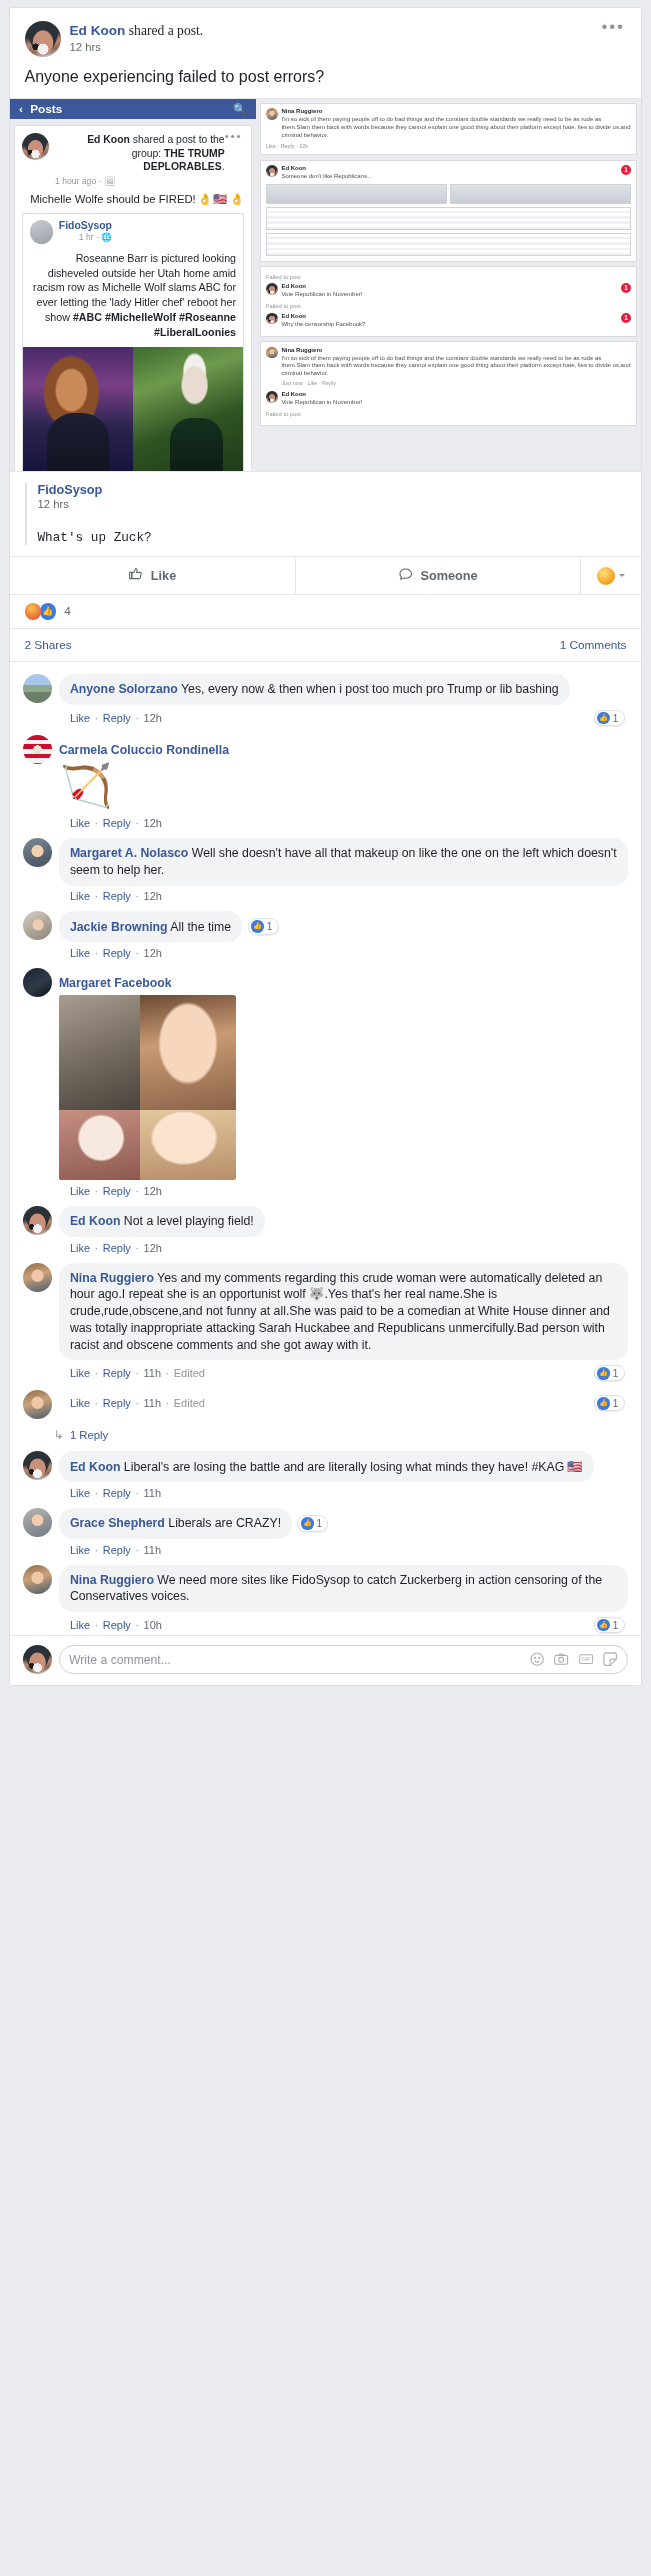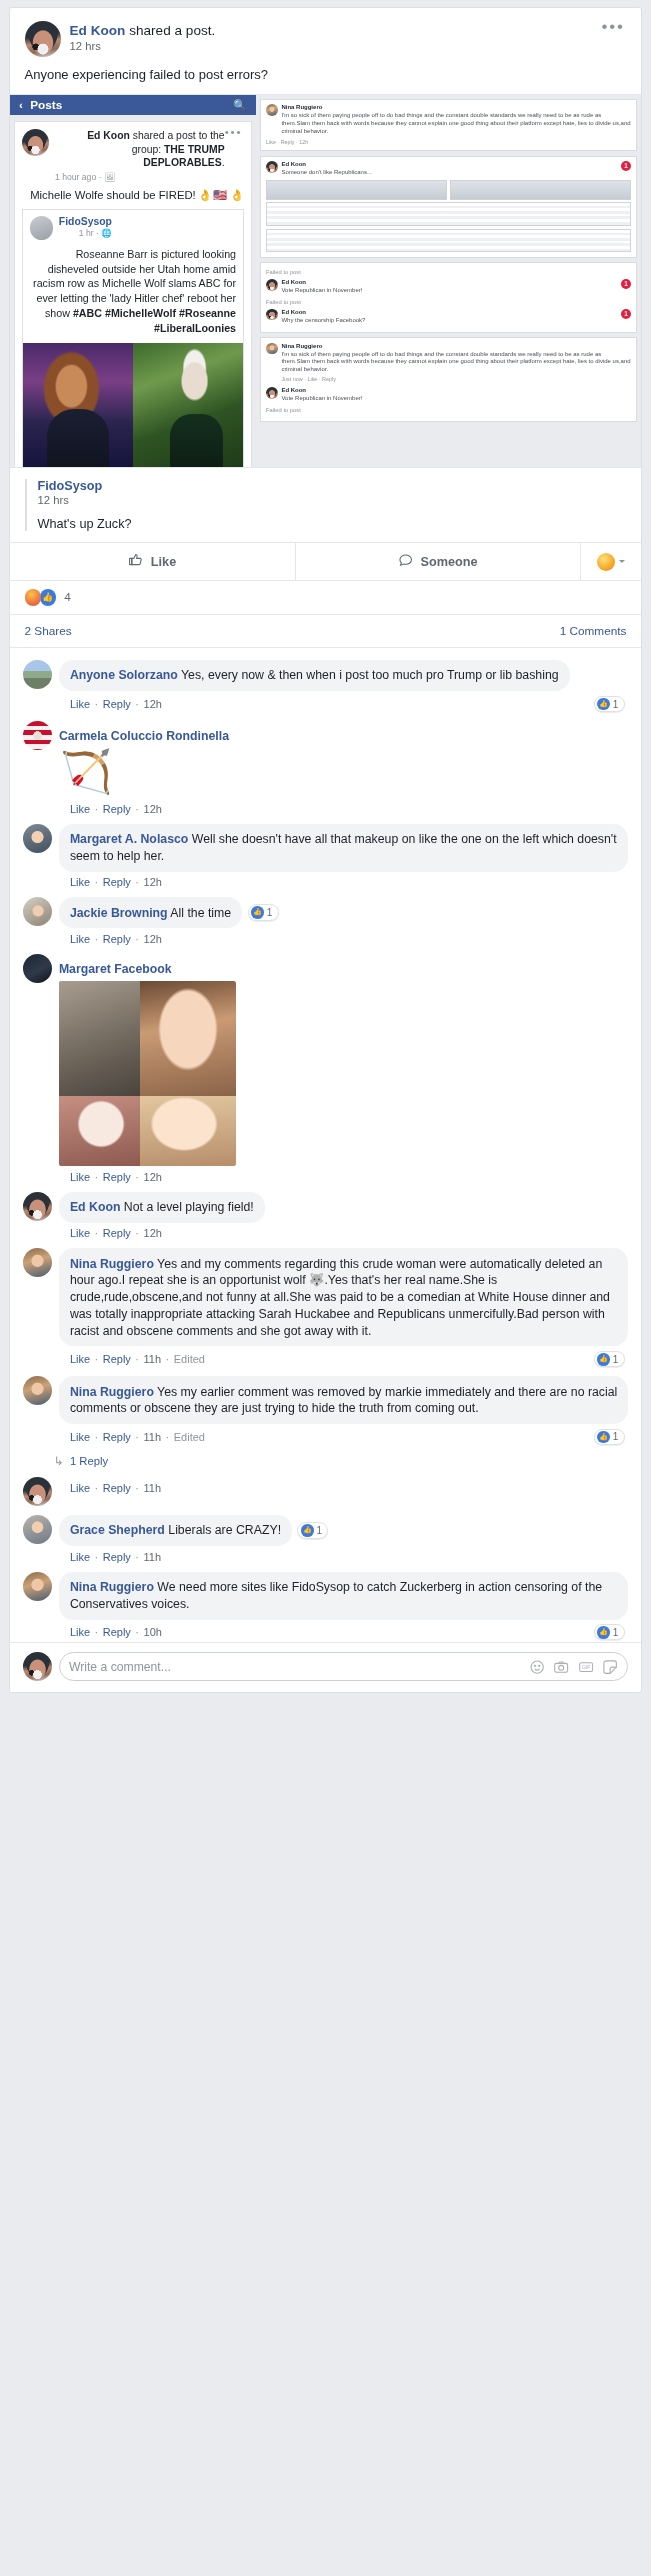--- a/index.html
+++ b/index.html
@@ -78,41 +78,41 @@
       repeating-linear-gradient(180deg, #c8102e 0 16%, #f2f2f2 16% 32%),
       linear-gradient(90deg, #1f3068 0 40%, rgba(31,48,104,0) 40%);
   }
 
   .head-text { margin-left: 9px; padding-top: 0.9px; }
   .name {
     color: #385898;
     font-weight: bold;
     font-size: 13.6px;
   }
-  .plain { color: #1d2129; font-weight: normal; }
+  .plain { color: #1d2129; font-weight: normal; font-family: Liberation Serif, serif; }
   .meta {
     color: #616770;
     font-size: 11.3px;
     margin-top: 1.8px;
     display: flex;
     align-items: center;
     gap: 3.6px;
   }
   .dots {
     margin-left: auto;
     color: #8d949e;
     font-size: 17px;
     letter-spacing: 1.8px;
     line-height: 12.7px;
     padding-right: 1.8px;
     cursor: pointer;
   }
   .post-body {
     padding: 5.4px 14.5px 11px 14.5px;
-    font-size: 13px;
+    font-size: 16px;
     color: #1d2129;
     line-height: 1.34;
   }
 
   
   .shot-wrap {
     position: relative;
     border-top: 0.9px solid #e4e6eb;
     background: #fff;
     display: flex;
@@ -259,21 +259,21 @@
   }
 
   
   .sharer {
     border-top: 0.9px solid #e4e6eb;
     padding: 11px 14.5px 11px 14.5px;
   }
   .sharer-inner { border-left: 2.7px solid #dddfe2; padding-left: 11px; }
   .sharer-name { color: #385898; font-weight: bold; font-size: 12.7px; }
   .sharer-meta { color: #616770; font-size: 11.3px; margin-top: 0.9px; }
-  .sharer-text { color: #1d2129; font-size: 12.7px; margin-top: 11px; }
+  .sharer-text { color: #1d2129; font-size: 12.7px; margin-top: 20px; font-family: Liberation Mono, monospace; }
 
   
   .action-bar {
     display: flex;
     border-top: 0.9px solid #e4e6eb;
     align-items: stretch;
     height: 38px;
   }
   .act {
     flex: 1;
@@ -776,23 +776,20 @@
               <span>1</span>
             </span>
           </span>
         </div>
       </div>
     </div>
 
     <div class="comment">
       <div class="avatar av-32 av-nina"></div>
       <div class="c-body">
-        <div class="bubble">
-          <span class="cname">Nina Ruggiero</span><span> Yes my earlier comment was removed by markie immediately and there are no racial comments or obscene they are just trying to hide the truth from coming out.</span>
-        </div>
         <div class="c-actions">
           <a>Like</a>
           <span class="sep">·</span>
           <a>Reply</a>
           <span class="sep">·</span>
           <span>11h</span>
           <span class="sep">·</span>
           <span class="edited">Edited</span>
           <span class="act-right">
             <span class="like-chip">
@@ -805,20 +802,23 @@
     </div>
 
     <div class="reply-link">
       <span class="reply-arrow">↳</span>
       <span>1 Reply</span>
     </div>
 
     <div class="comment">
       <div class="avatar av-32 av-ed"></div>
       <div class="c-body">
+        <div class="bubble">
+          <span class="cname">Ed Koon</span><span> Liberal's are losing the battle and are literally losing what minds they have! #KAG 🇺🇸</span>
+        </div>
         <div class="c-actions">
           <a>Like</a>
           <span class="sep">·</span>
           <a>Reply</a>
           <span class="sep">·</span>
           <span>11h</span>
         </div>
       </div>
     </div>
 

